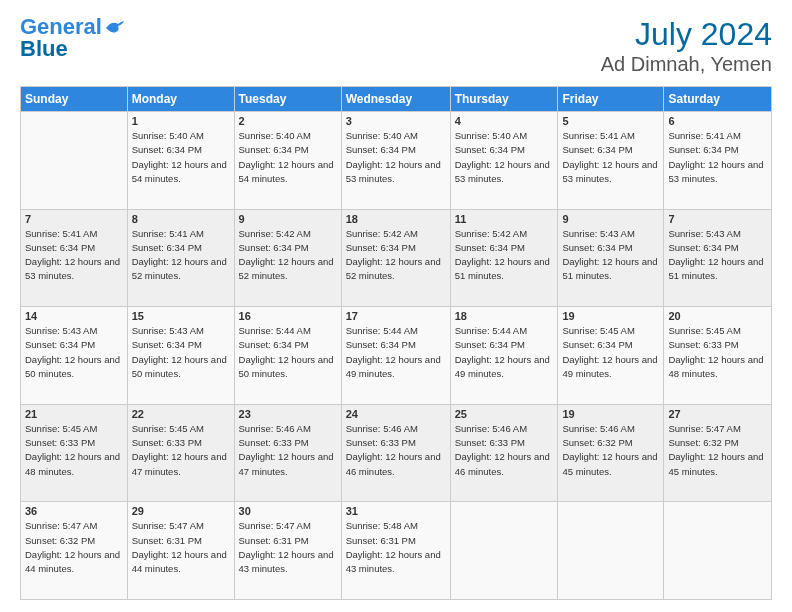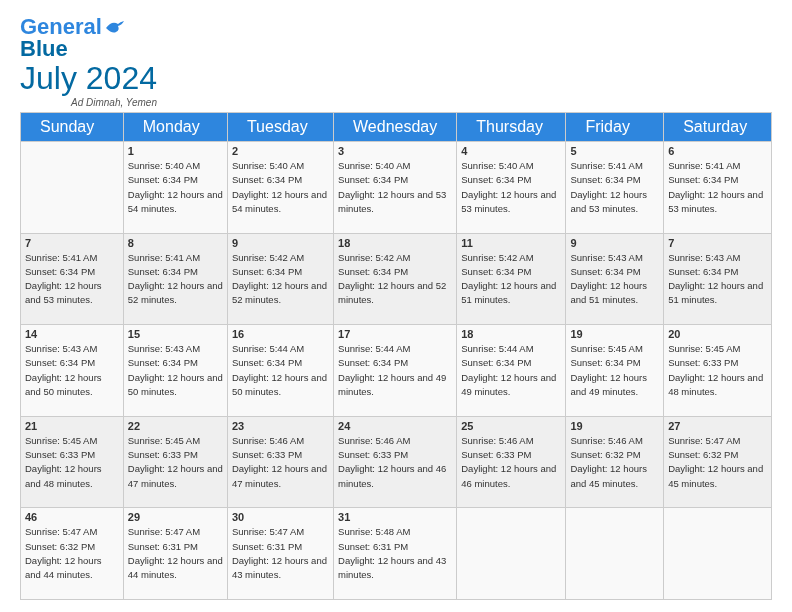--- a/index.html
+++ b/index.html
@@ -14,22 +14,21 @@
       width: 792px;
       height: 612px;
       padding: 16px 20px 12px 20px;
       display: flex;
       flex-direction: column;
     }
     .header {
       display: flex;
       justify-content: space-between;
       align-items: flex-start;
-      margin-bottom: 4px;
-      flex-direction: column;
+      margin-bottom: 10px;
     }
     .logo {
       display: flex;
       flex-direction: column;
       align-items: flex-start;
     }
     .logo-text {
       font-size: 22px;
       font-weight: bold;
       color: #1a1a2e;
@@ -40,35 +39,34 @@
     }
     .title-block {
       text-align: right;
     }
     .month-year {
       font-size: 32px;
       color: #0369a1;
       font-weight: normal;
     }
     .location {
-      font-size: 10px;
+      font-size: 20px;
       color: #555;
-      font-style: italic;
     }
     .calendar-table {
       width: 100%;
       border-collapse: collapse;
       flex: 1;
     }
     .calendar-table thead tr th {
       background-color: #2e86de;
       color: #fff;
-      font-size: 16px;
-      font-weight: normal;
-      padding: 5px 19px;
+      font-size: 12px;
+      font-weight: bold;
+      padding: 5px 4px;
       text-align: left;
       border: 1px solid #ccc;
     }
     .calendar-table tbody tr td {
       border: 1px solid #ccc;
       vertical-align: top;
       padding: 3px 4px;
       font-size: 9.5px;
       color: #333;
       height: 88px;
@@ -344,21 +342,21 @@
             <span class="day-num">27</span>
           <div class="cell-info">
             <span>Sunrise: 5:47 AM</span><br>
             <span>Sunset: 6:32 PM</span><br>
             <span>Daylight: 12 hours and 45 minutes.</span>
           </div>
           </td>
         </tr>
         <tr>
           <td>
-            <span class="day-num">46</span>
+            <span class="day-num">36</span>
           <div class="cell-info">
             <span>Sunrise: 5:47 AM</span><br>
             <span>Sunset: 6:32 PM</span><br>
             <span>Daylight: 12 hours and 44 minutes.</span>
           </div>
           </td>
           <td>
             <span class="day-num">29</span>
           <div class="cell-info">
             <span>Sunrise: 5:47 AM</span><br>

